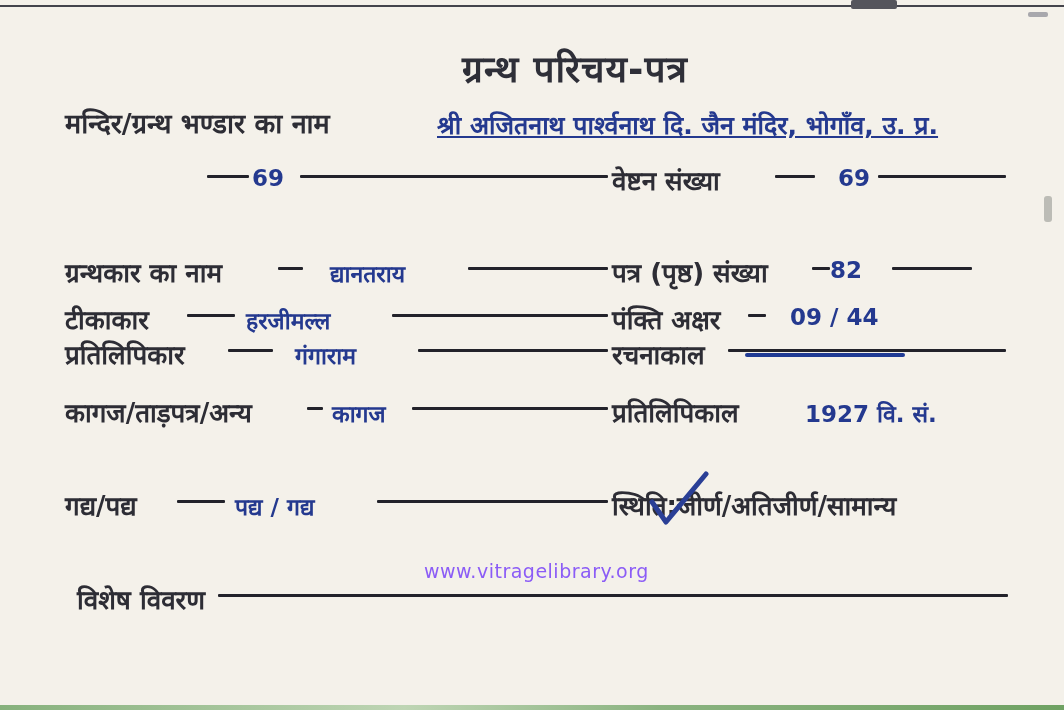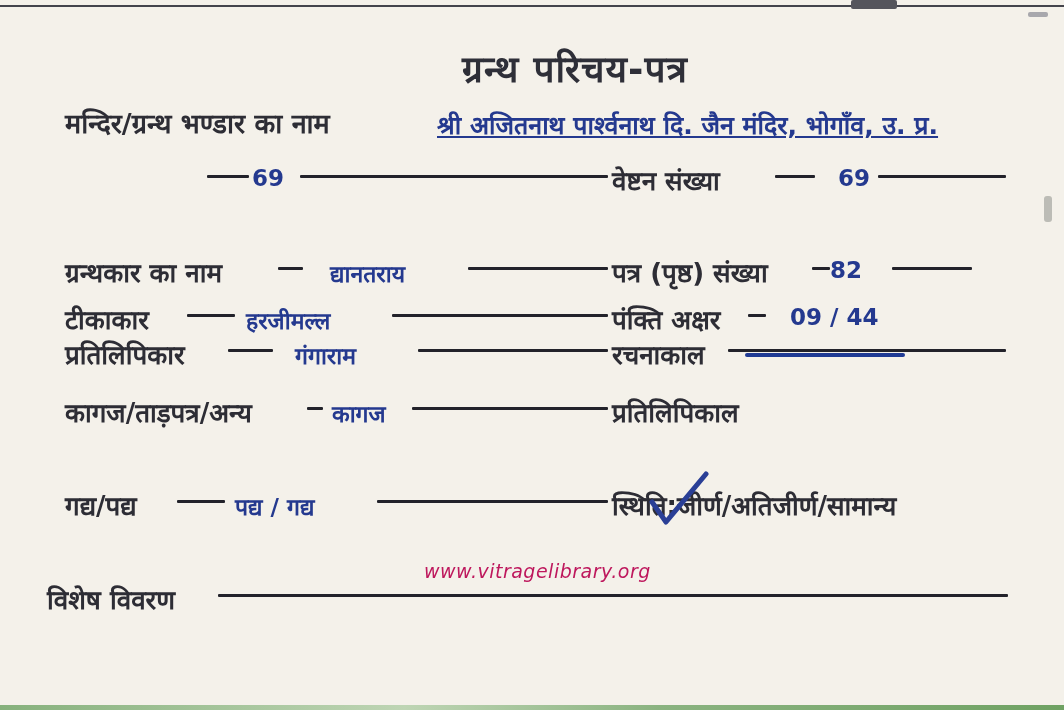--- a/index.html
+++ b/index.html
@@ -25,21 +25,21 @@
   
   .hdr-label{position:absolute;left:65px;top:104px;font-size:27px;font-weight:bold;color:#2d2d35;}
   .hdr-value{position:absolute;left:437px;top:107px;font-size:25px;font-weight:bold;color:#24398f;text-decoration:underline;}
   
   .row{position:absolute;left:0;width:1064px;height:44px;}
   .lbl{position:absolute;top:0;font-size:26px;font-weight:bold;color:#2d2d35;white-space:nowrap;}
   .val{position:absolute;top:3px;font-size:23px;font-weight:bold;color:#24398f;white-space:nowrap;}
   .ln{position:absolute;top:13px;height:3px;background:#22222a;border-radius:1px;}
   .hand-line{position:absolute;top:17px;height:4px;background:#1f3a94;border-radius:2px;}
   
-  .watermark{position:absolute;left:424px;top:560px;font-size:19px;color:#be185d;letter-spacing:0.5px;font-style:italic;}
+  .watermark{position:absolute;left:424px;top:560px;font-size:19px;color:#8b5cf6;letter-spacing:0.5px;}
   
   .check{position:absolute;left:640px;top:468px;width:76px;height:62px;}
 </style>
 </head>
 <body>
 
 <div id="page">
 
   <div class="scan-top-line"></div>
   <div class="scan-top-blob"></div>
@@ -93,36 +93,37 @@
     <div class="ln" style="left:728px;width:278px"></div>
     <div class="hand-line" style="left:745px;width:160px"></div>
   </div>
 
   <div class="row" style="top:394px">
     <span class="lbl" style="left:65px">कागज/ताड़पत्र/अन्य</span>
     <div class="ln" style="left:307px;width:16px"></div>
     <span class="val" style="left:332px">कागज</span>
     <div class="ln" style="left:412px;width:196px"></div>
     <span class="lbl" style="left:612px">प्रतिलिपिकाल</span>
+    <span class="val" style="left:805px">1927 वि. सं.</span>
   </div>
 
 
   <div class="row" style="top:487px">
     <span class="lbl" style="left:65px">गद्य/पद्य</span>
     <div class="ln" style="left:177px;width:48px"></div>
     <span class="val" style="left:235px">पद्य / गद्य</span>
     <div class="ln" style="left:377px;width:231px"></div>
     <span class="lbl" style="left:612px">स्थिति:जीर्ण/अतिजीर्ण/सामान्य</span>
   </div>
 
   <svg class="check" viewBox="0 0 76 62">
     <polyline points="12,34 26,54 66,6" fill="none" stroke="#2a3f96" stroke-width="5" stroke-linecap="round" stroke-linejoin="round"></polyline>
   </svg>
 
 
   <div class="row" style="top:581px">
-    <span class="lbl" style="left:47px">विशेष विवरण</span>
+    <span class="lbl" style="left:77px">विशेष विवरण</span>
     <div class="ln" style="left:218px;width:790px"></div>
   </div>
 
   <div class="watermark">www.vitragelibrary.org</div>
 
 </div>
 
 </body></html>

